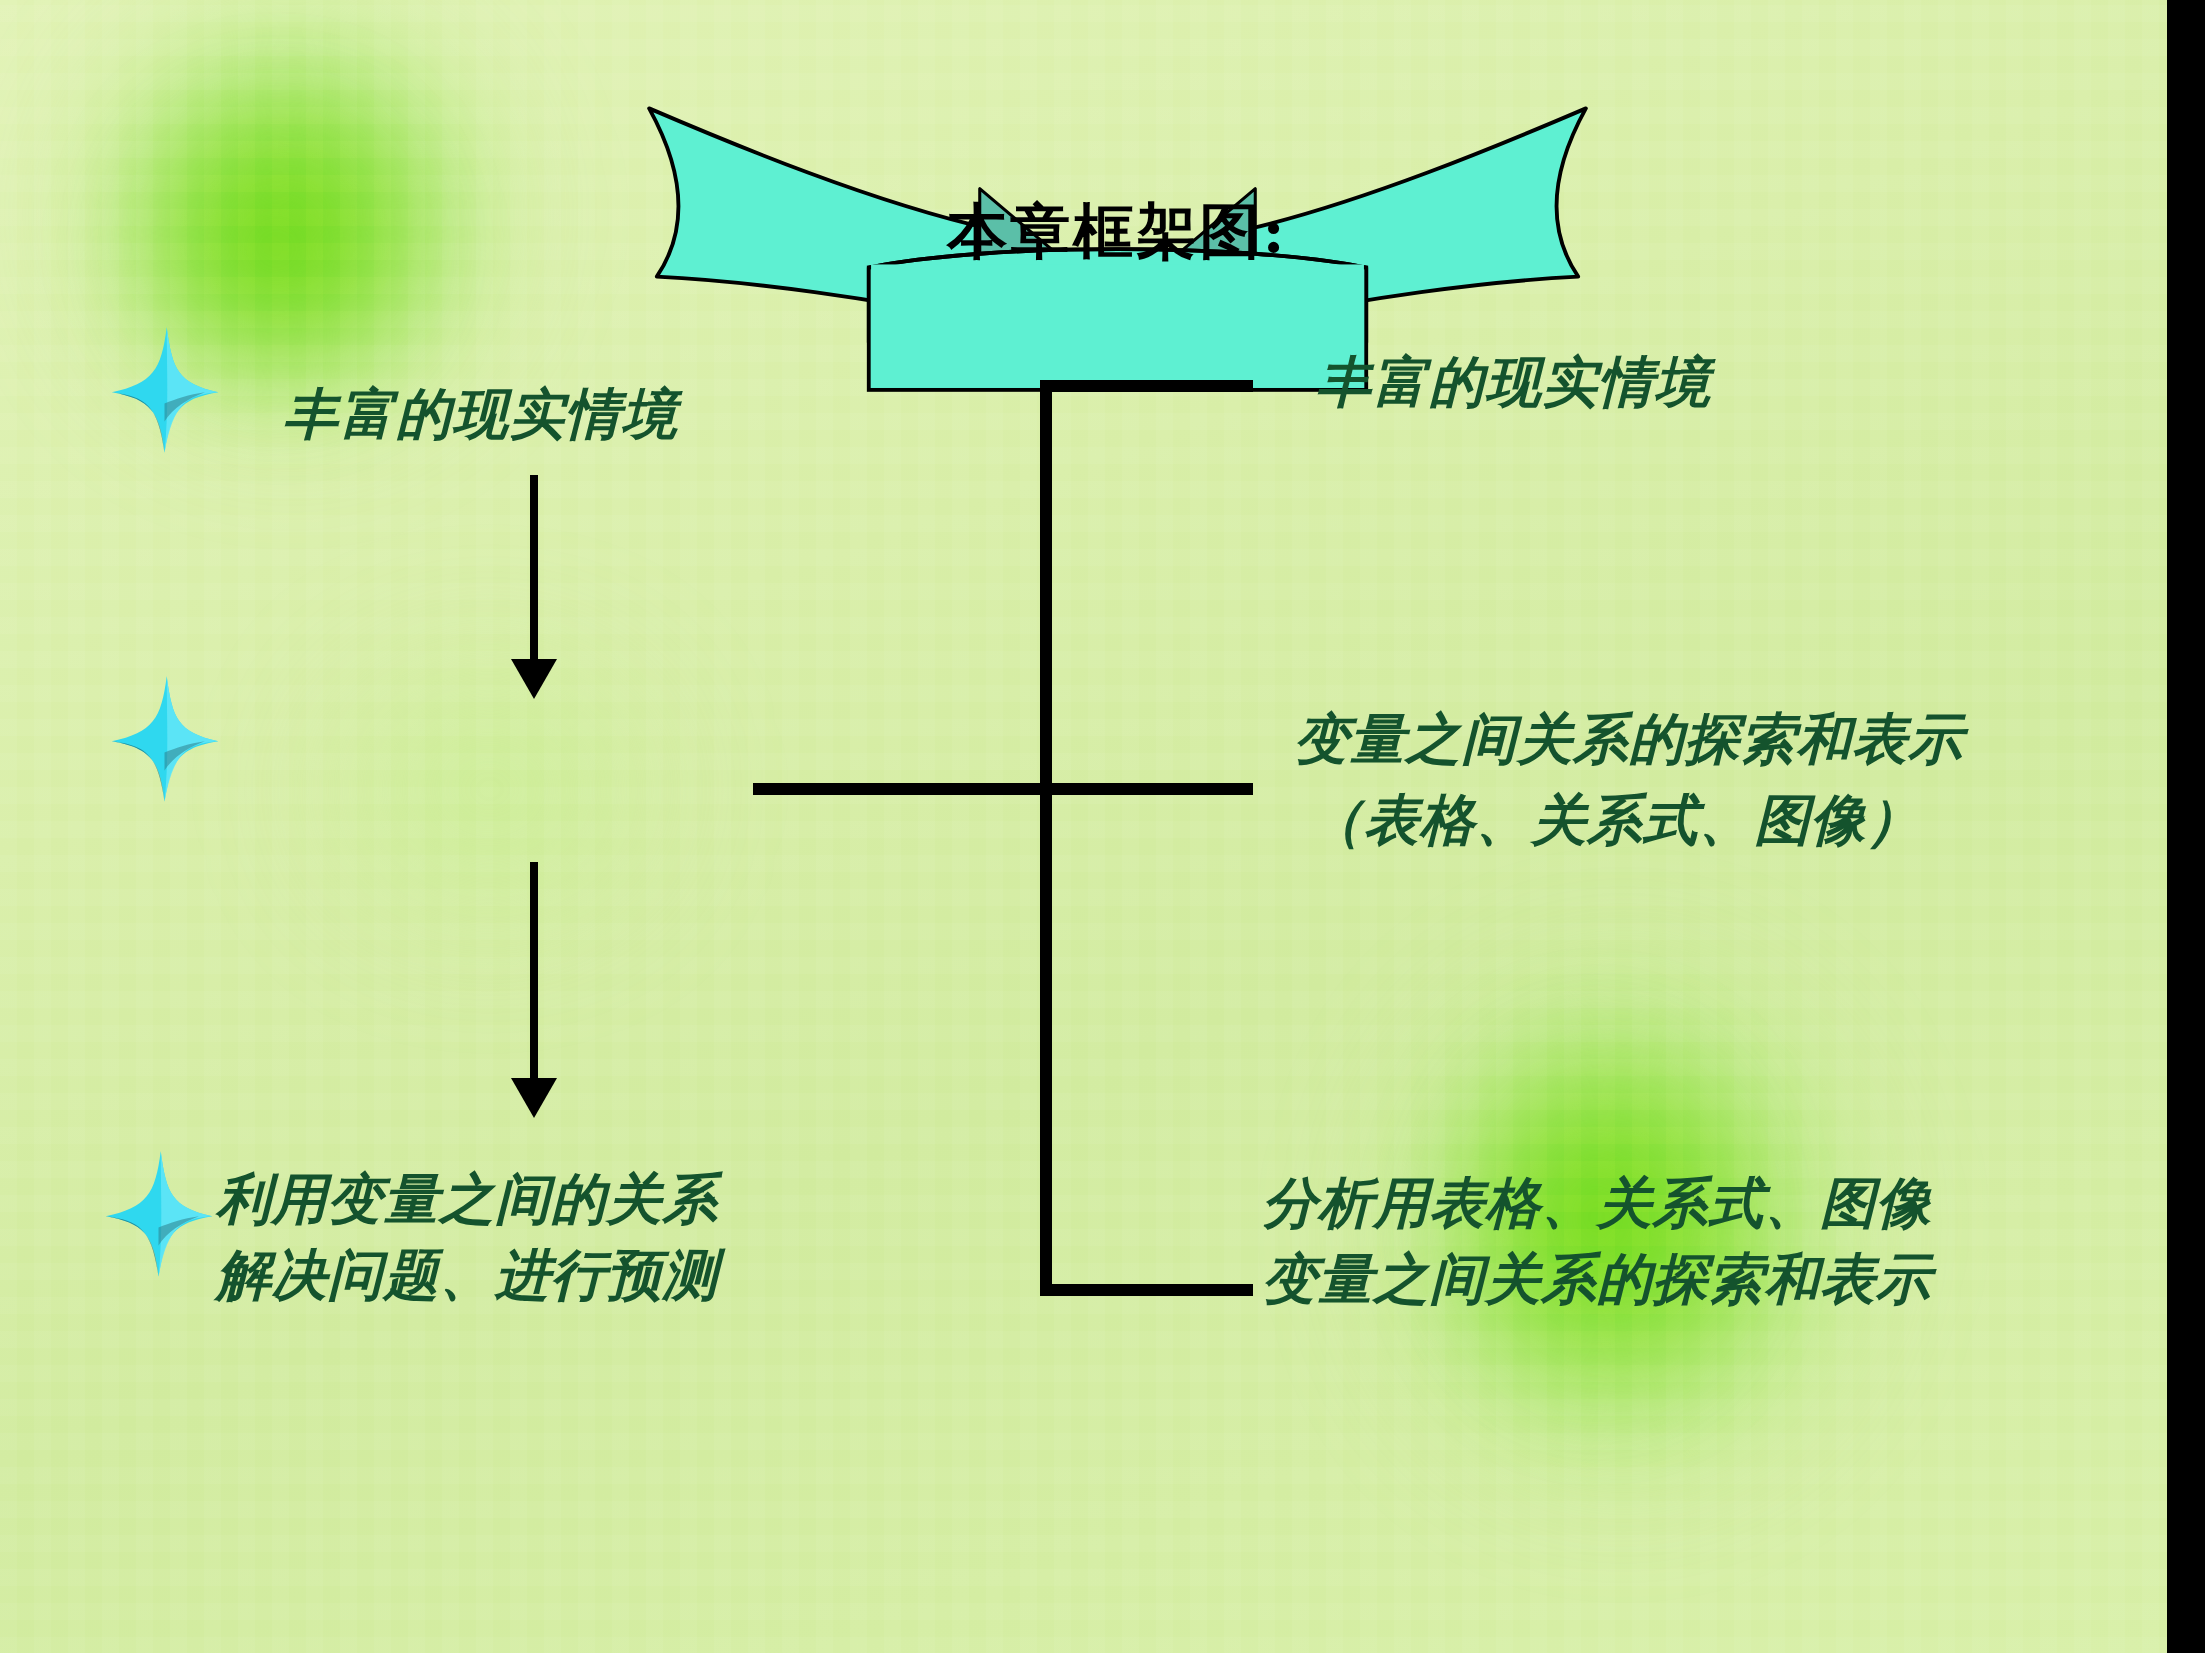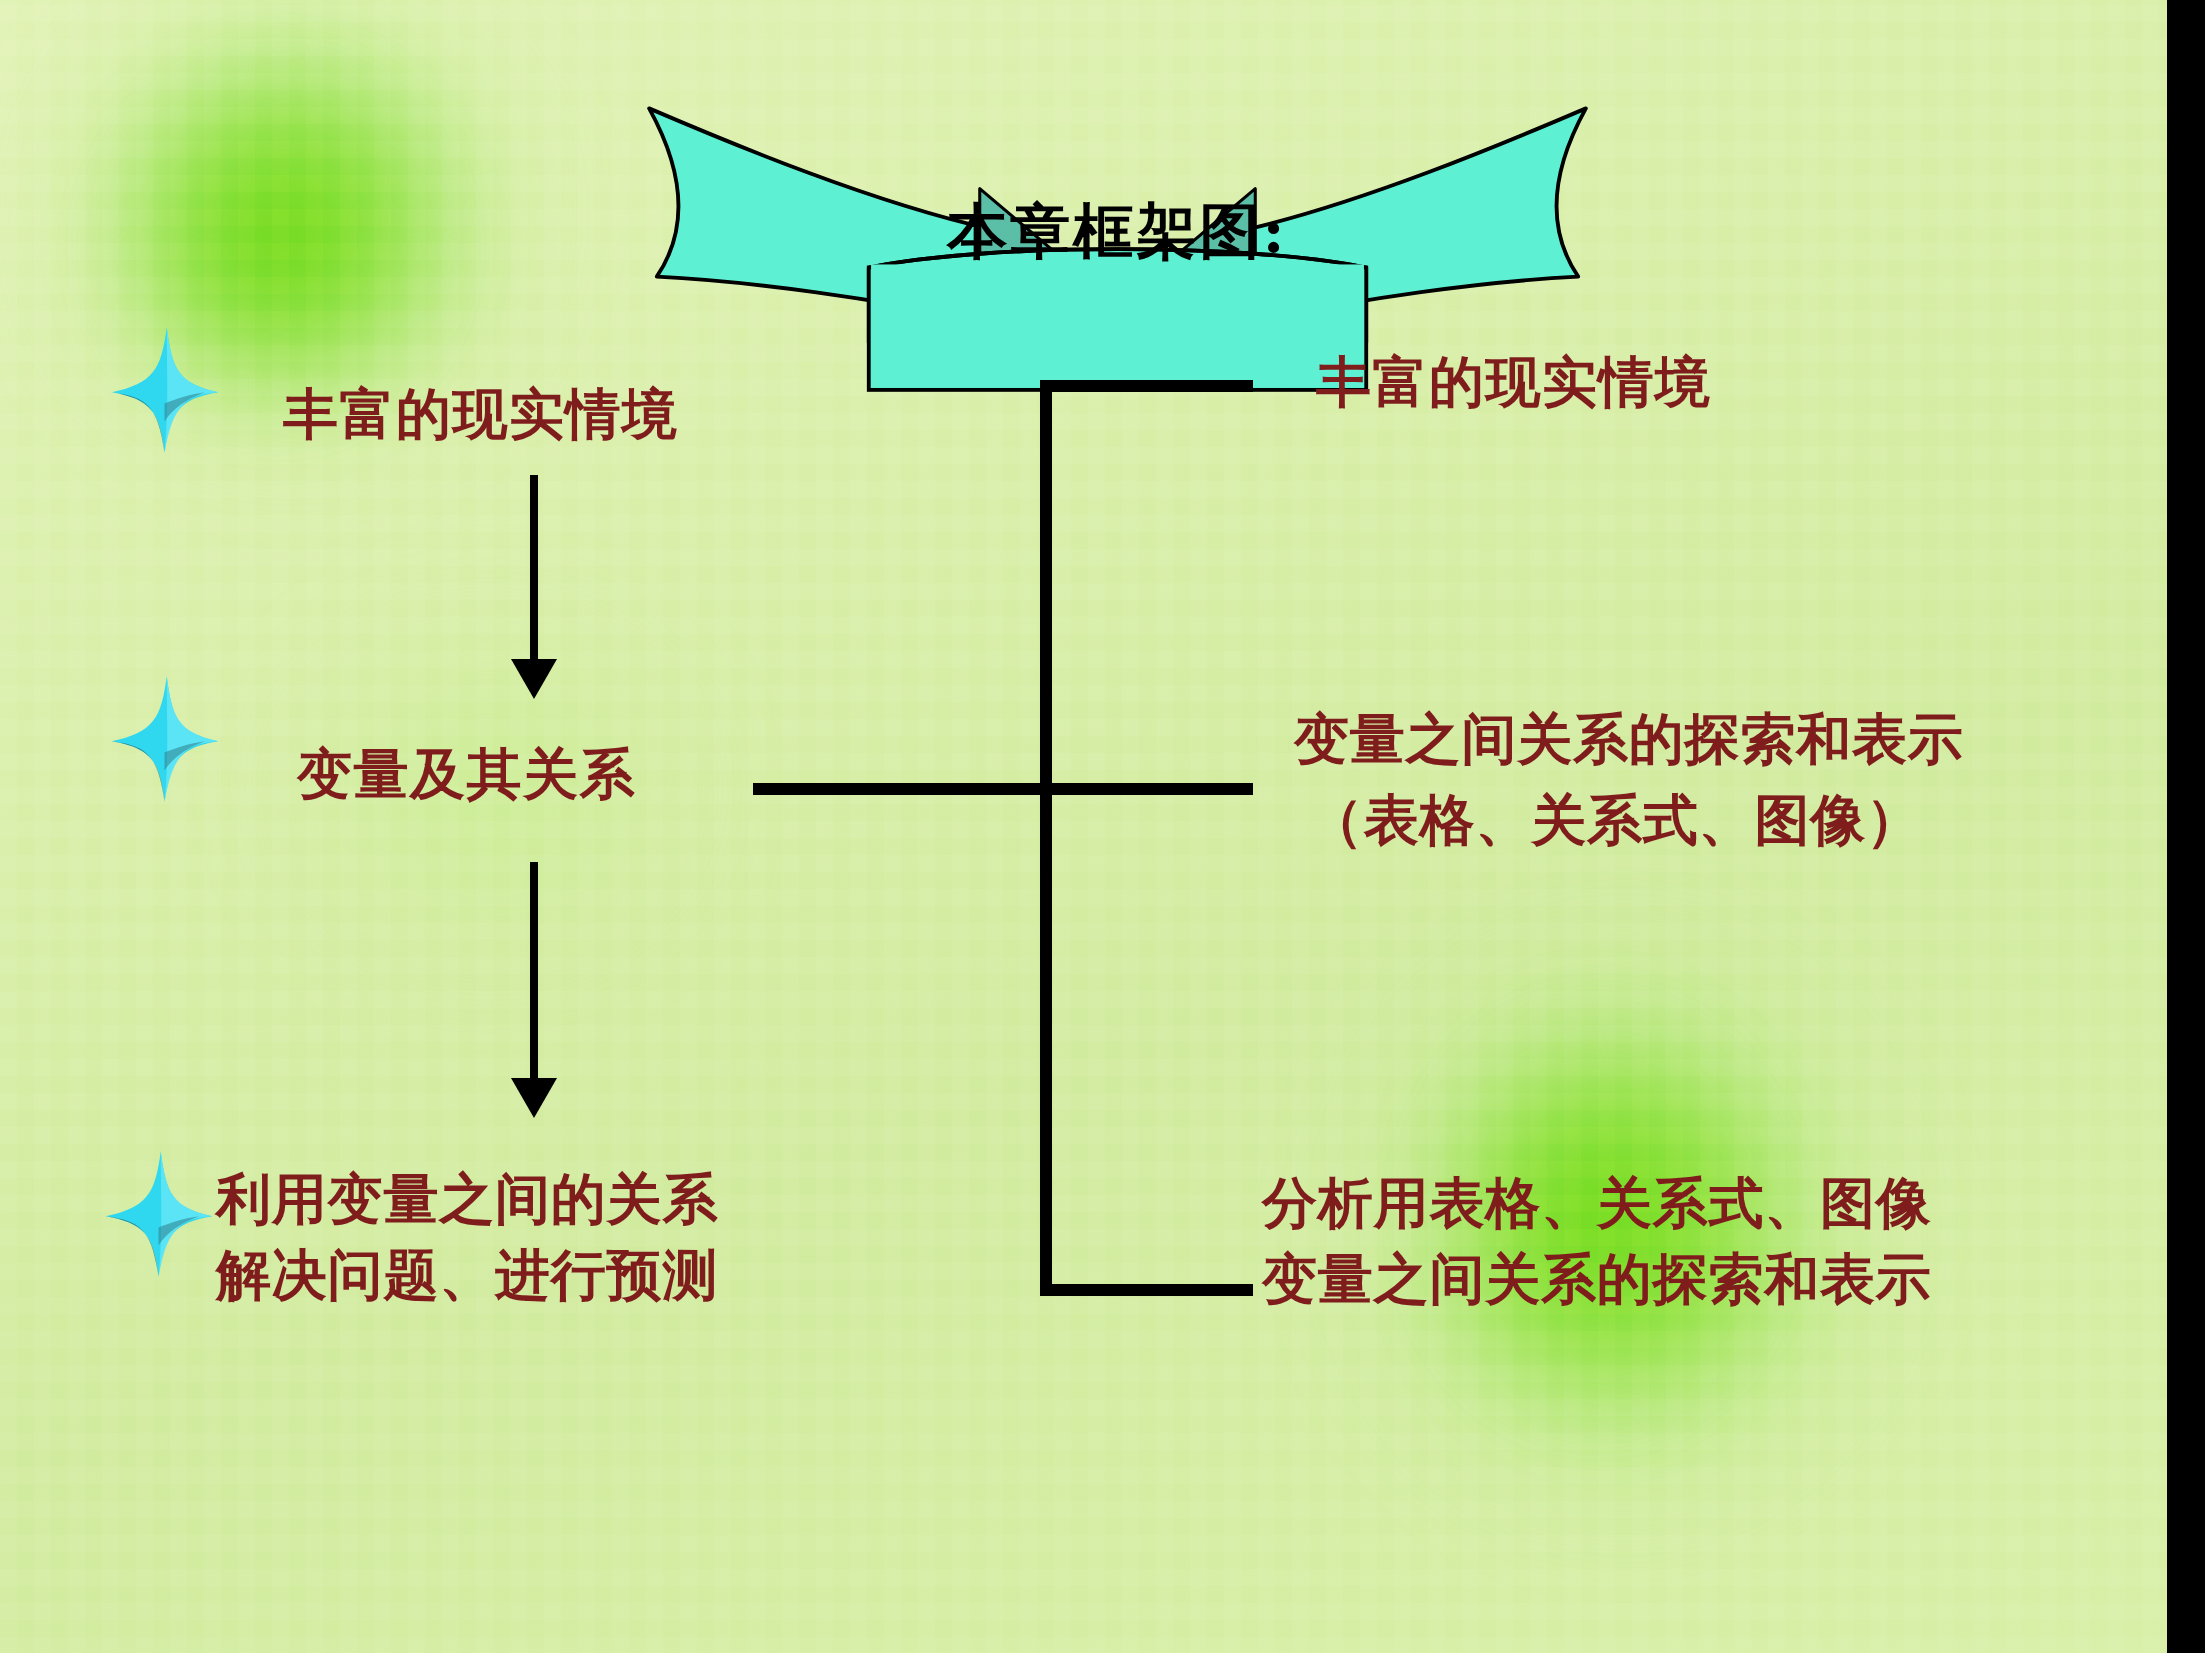--- a/index.html
+++ b/index.html
@@ -82,25 +82,26 @@
     font-weight: 700;
     font-size: 60px;
     letter-spacing: 3.1px;
     color: #000;
     white-space: nowrap;
   }
 
   
   .node {
     position: absolute;
-    color: #7f1d1d;
+    color: #14532d;
     font-family: "DejaVu Serif", "Liberation Serif", serif;
     font-weight: 700;
     white-space: pre;
     line-height: 1.12;
+    font-style: italic;
   }
   .node.big   { font-size: 55px; letter-spacing: 1.5px; }
   .node.two   { font-size: 55px; letter-spacing: 0.8px; }
 
   
   .star {
     position: absolute;
     width: 115px; height: 130px;
   }
   .star svg { display:block; width:100%; height:100%; }
@@ -172,21 +173,20 @@
     <svg viewBox="0 0 100 116">
       <path d="M52 2 C57 40 62 52 98 60 C62 66 56 78 50 114 C46 78 38 66 3 60 C40 52 47 40 52 2 Z" fill="#2fd8ef"></path>
       <path d="M52 2 C57 40 62 52 98 60 C70 62 58 70 50 114 C54 74 52 42 52 2 Z" fill="#63e6f7" opacity="0.85"></path>
       <path d="M50 114 C46 78 38 66 3 60 C34 64 44 72 50 114 Z" fill="#1a6d7a" opacity="0.7"></path>
       <path d="M50 70 C60 66 72 62 86 60 C70 66 58 74 50 86 Z" fill="#2b7f8c" opacity="0.55"></path>
     </svg>
   </div>
 
   <div class="node big" style="left:283px; top:383px;">丰富的现实情境</div>
 
-  <div class="node big" style="left:297px; top:743px;">变量及其关系</div>
 
   <div class="node two" style="left:216px; top:1168px;">利用变量之间的关系</div>
   <div class="node two" style="left:216px; top:1244px;">解决问题、进行预测</div>
 
   <div class="arrow-shaft" style="left:530px; top:475px; height:188px;"></div>
   <div class="arrow-head" style="left:511px; top:659px;"></div>
 
   <div class="arrow-shaft" style="left:530px; top:862px; height:218px;"></div>
   <div class="arrow-head" style="left:511px; top:1078px;"></div>
 

